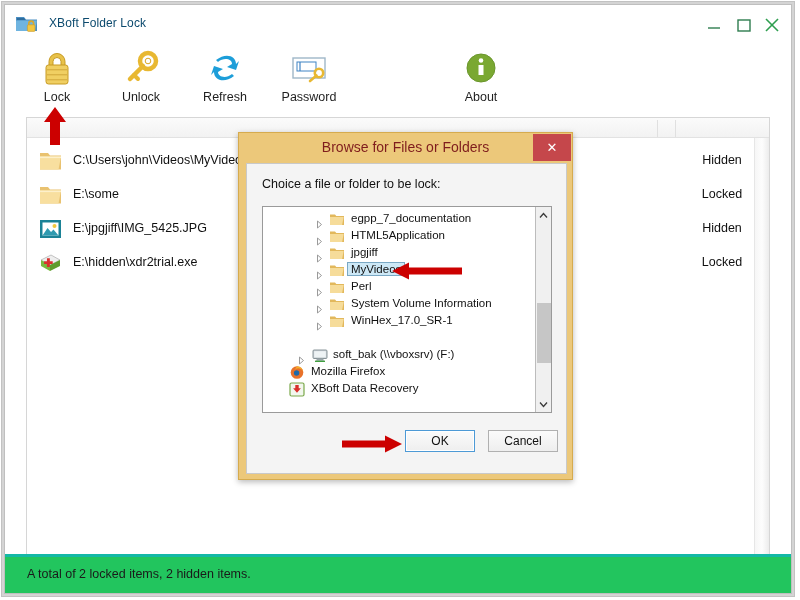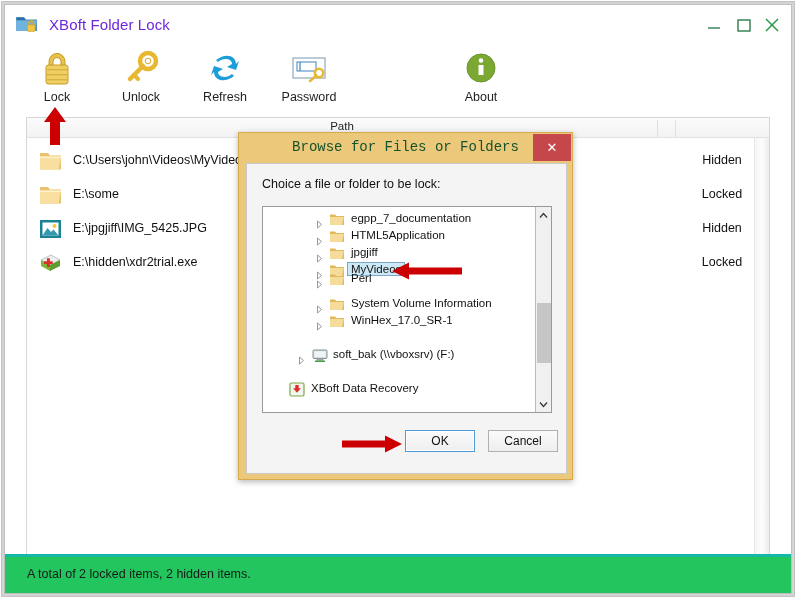--- a/index.html
+++ b/index.html
@@ -28,22 +28,22 @@
     background: #ffffff;
   }
   #app-icon {
     position: absolute;
     left: 10px; top: 8px;
     width: 24px; height: 22px;
   }
   #app-title {
     position: absolute;
     left: 44px; top: 11px;
-    font-size: 15px;
-    color: #6d28d9;
+    font-size: 12px;
+    color: #0c4a6e;
     letter-spacing: 0.1px;
   }
   .win-btn {
     position: absolute;
     top: 10px;
     width: 26px; height: 20px;
     cursor: default;
   }
   #win-min  { right: 64px; }
   #win-max  { right: 34px; }
@@ -166,22 +166,21 @@
     position: absolute;
     left: 0; top: 0;
     width: 100%; height: 30px;
   }
   #dialog-title {
     position: absolute;
     left: 0; top: 6px;
     width: 100%;
     text-align: center;
     font-size: 14px;
-    color: #14532d;
-    font-family: Liberation Mono, monospace;
+    color: #7f1d1d;
   }
   #dialog-close {
     position: absolute;
     right: 1px; top: 1px;
     width: 38px; height: 27px;
     background: #c5474b;
     color: #ffffff;
     font-size: 13px;
     display: flex; align-items: center; justify-content: center;
     cursor: default;
@@ -377,21 +376,20 @@
           <path d="M16.5 17 h5 v10 h-5 z" fill="#ffffff"></path>
         </svg>
       </div>
       <div class="tb-label">About</div>
     </div>
   </div>
 
   <div id="list-panel">
 
     <div id="list-header">
-      <span id="col-head-path">Path</span>
       <span class="col-sep" style="left:630px;"></span>
       <span class="col-sep" style="left:648px;"></span>
     </div>
 
     <div class="list-row" style="top:26px;">
       <span class="row-icon">
         <svg width="26" height="24" viewBox="0 0 26 24">
           <path d="M2 4 h8 l2 2.5 h11 v14 H2 Z" fill="#e9c270"></path>
           <path d="M2 7.5 h21 l-2.5 13 H2 Z" fill="#f8df9f"></path>
           <path d="M2 7.5 h21 v1.6 H2 Z" fill="#fdf0cb"></path>
@@ -511,21 +509,21 @@
           </span>
           <span class="tree-icon" style="left:66px;">
             <svg width="16" height="15" viewBox="0 0 16 15">
                 <path d="M1 2.5 h5 l1.3 1.6 h7.7 v9 H1 Z" fill="#e2b85c"></path>
                 <path d="M1 5 h13.7 l-1.6 8 H1 Z" fill="#f6dc9a"></path>
               </svg>
           </span>
           <span class="tree-label selected" style="left:88px;">MyVideos</span>
         </div>
 
-        <div class="tree-row" style="top:64px;">
+        <div class="tree-row" style="top:72px;">
           <span class="tree-chevron" style="left:52px;">
             <svg width="9" height="9" viewBox="0 0 9 9">
                 <path d="M2.5 1 L6.5 4.5 L2.5 8 Z" fill="none" stroke="#9a9a9a" stroke-width="1"></path>
               </svg>
           </span>
           <span class="tree-icon" style="left:66px;">
             <svg width="16" height="15" viewBox="0 0 16 15">
                 <path d="M1 2.5 h5 l1.3 1.6 h7.7 v9 H1 Z" fill="#e2b85c"></path>
                 <path d="M1 5 h13.7 l-1.6 8 H1 Z" fill="#f6dc9a"></path>
               </svg>
@@ -574,20 +572,30 @@
             <svg width="18" height="15" viewBox="0 0 18 15">
               <rect x="2" y="2" width="14" height="8.5" rx="1" fill="#cfd6da" stroke="#7d8a90" stroke-width="0.9"></rect>
               <rect x="3.2" y="3.2" width="11.6" height="6" fill="#eef3f5"></rect>
               <path d="M6 10.5 h6 l1 2.2 H5 Z" fill="#9aa5aa"></path>
               <rect x="4" y="12.6" width="10" height="1.4" fill="#3f9e3f"></rect>
             </svg>
           </span>
           <span class="tree-label" style="left:70px;">soft_bak (\\vboxsrv) (F:)</span>
         </div>
 
+        <div class="tree-row" style="top:157px;">
+          <span class="tree-icon" style="left:26px;">
+            <svg width="16" height="15" viewBox="0 0 16 15">
+              <circle cx="8" cy="7.5" r="6.3" fill="#e8712a"></circle>
+              <path d="M8 1.2 a6.3 6.3 0 0 1 6.3 6.3 a5 5 0 0 0 -9 -2 Z" fill="#f5b02c"></path>
+              <circle cx="7.6" cy="8" r="2.7" fill="#1f68a8"></circle>
+            </svg>
+          </span>
+          <span class="tree-label" style="left:48px;">Mozilla Firefox</span>
+        </div>
 
         <div class="tree-row" style="top:174px;">
           <span class="tree-icon" style="left:26px;">
             <svg width="16" height="15" viewBox="0 0 16 15">
               <rect x="1" y="1" width="14" height="13" rx="1.5" fill="#f2f7ee" stroke="#7aa84a" stroke-width="1.2"></rect>
               <path d="M6.3 3 h3.4 v3.2 h2.2 L8 10.8 L4.1 6.2 h2.2 Z" fill="#d9302c"></path>
             </svg>
           </span>
           <span class="tree-label" style="left:48px;">XBoft Data Recovery</span>
         </div>

